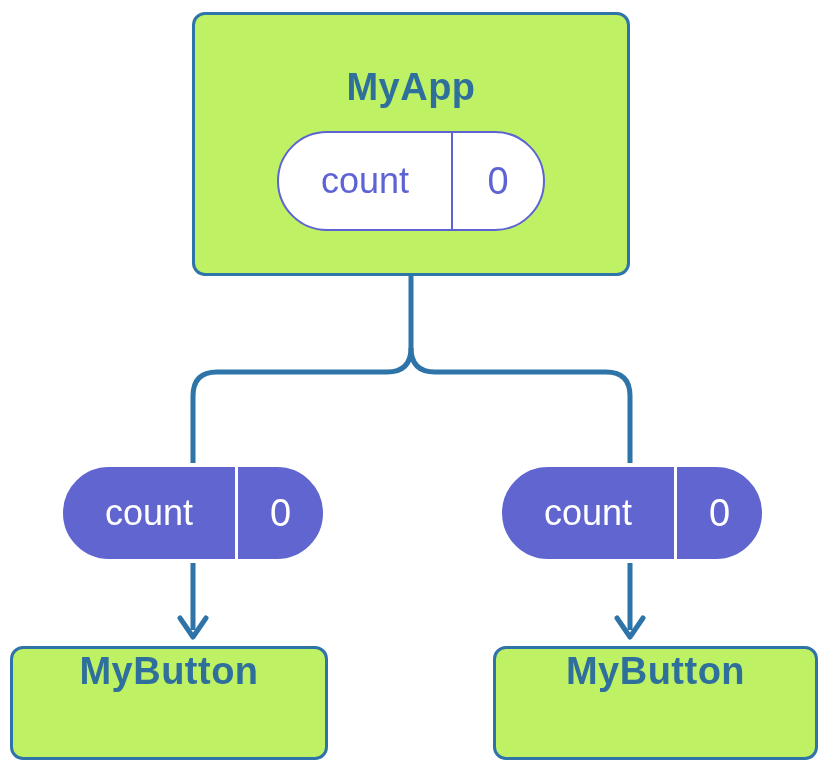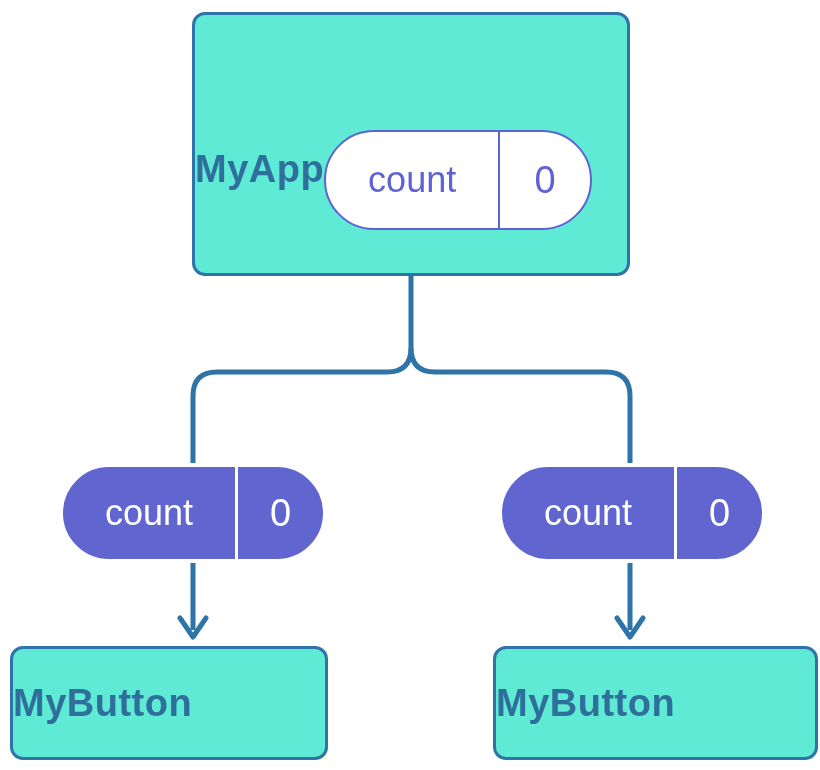--- a/index.html
+++ b/index.html
@@ -17,26 +17,26 @@
   }
   .connector-layer {
     position: absolute;
     left: 0; top: 0;
     width: 820px; height: 770px;
     z-index: 0;
   }
   .card {
     position: absolute;
     box-sizing: border-box;
-    background: #5eead4;
+    background: #bef264;
     border: 3px solid #2F74A8;
     border-radius: 13px;
     z-index: 1;
     display: flex;
-    flex-direction: row;
+    flex-direction: column;
     align-items: center;
   }
   .card.root {
     left: 192px; top: 12px;
     width: 438px; height: 264px;
     padding-top: 50px;
   }
   .card.leaf {
     justify-content: flex-start;
   }

